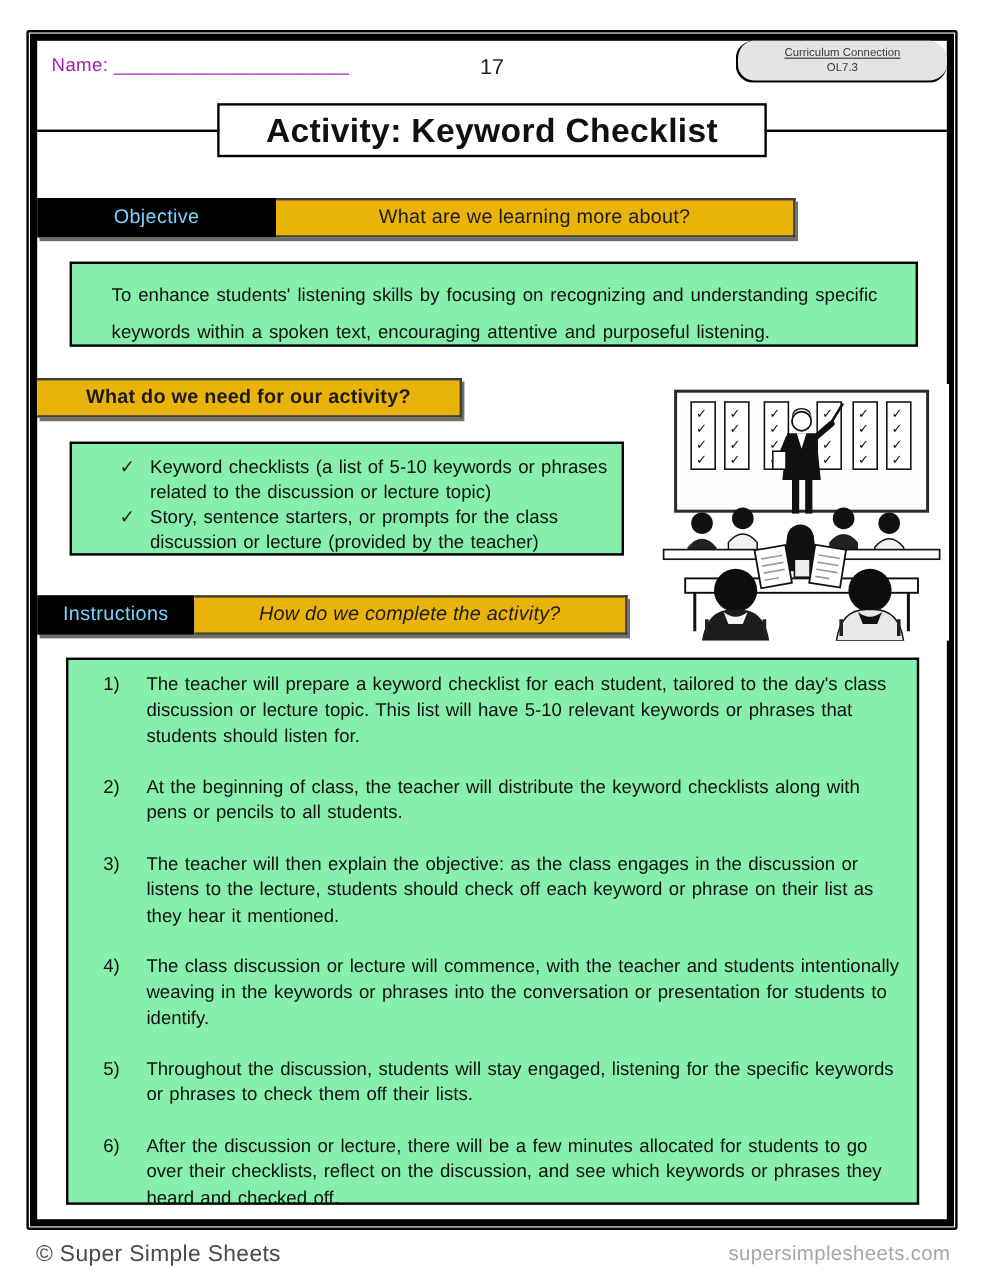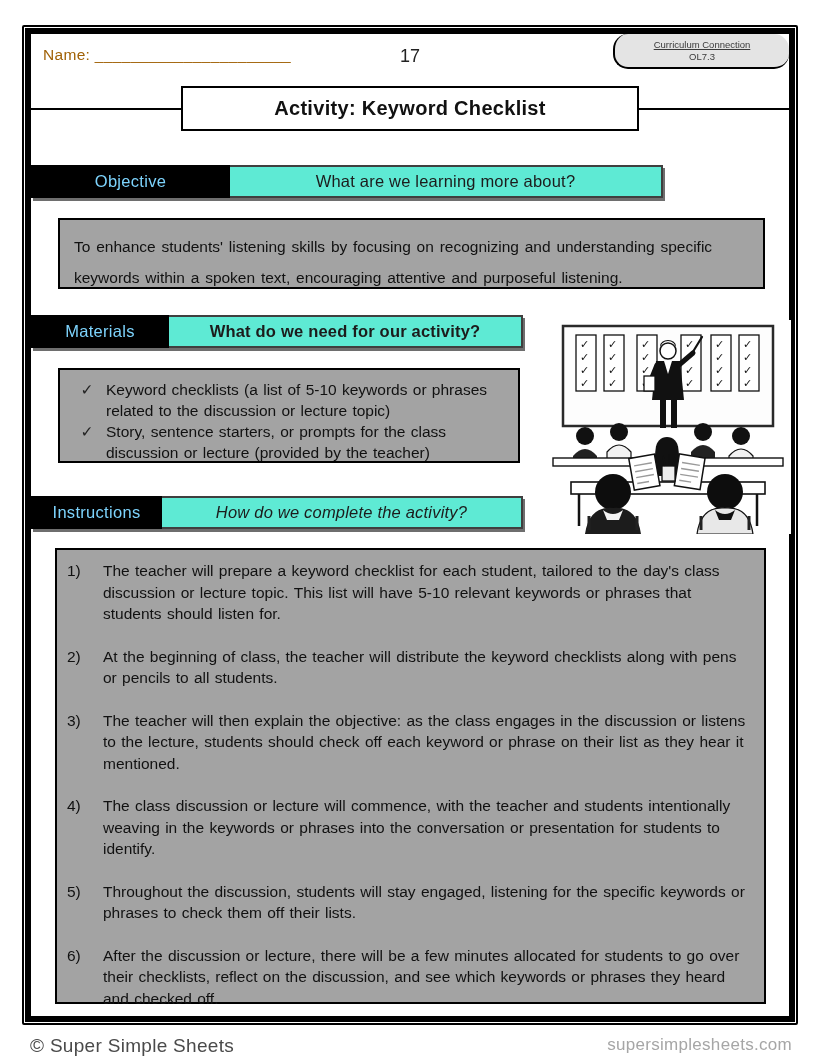--- a/index.html
+++ b/index.html
@@ -16,49 +16,49 @@
     position: absolute; left: 22px; top: 25px; width: 776px; height: 1000px;
     border: 2px solid #000; padding: 1px; background: #fff;
     border-radius: 2px;
   }
   .frame-inner {
     width: 100%; height: 100%;
     border: 6px solid #000; background: #fff;
     position: relative;
   }
   
-  .name-row { position: absolute; left: 12px; top: 12px; font-size: 15.5px; color: #a16207; letter-spacing: .3px; }
+  .name-row { position: absolute; left: 12px; top: 12px; font-size: 15.5px; color: #a21caf; letter-spacing: .3px; }
   .page-num { position: absolute; left: 0; right: 0; top: 12px; text-align: center; font-size: 18px; color: #222; }
   .curriculum-box {
     position: absolute; top: 0; right: 0; width: 176px; height: 35px;
     background: #e4e4e4; border-left: 2px solid #000; border-bottom: 2px solid #000;
     display: flex; flex-direction: column; align-items: center; justify-content: center;
     font-size: 9.5px; color: #3a3a3a; line-height: 12px; border-radius: 15px;
   }
   .curriculum-box .cc-title { text-decoration: underline; }
   .header-rule { position: absolute; left: 0; right: 0; top: 74px; height: 0; border-top: 2px solid #000; }
   .title-box {
     position: absolute; top: 52px; left: 50%; transform: translateX(-50%);
     width: 458px; height: 45px; background: #fff; border: 2px solid #000;
     display: flex; align-items: center; justify-content: center;
-    font-size: 20px; font-weight: bold; letter-spacing: .3px; z-index: 2;
+    font-size: 28px; font-weight: bold; letter-spacing: .3px; z-index: 2;
   }
   
   .section-header { position: absolute; left: 0; height: 33px; display: flex; box-shadow: 2px 3px 0 0 #6e6e6e; }
   .sh-label {
     background: #000; color: #7dd3fc; display: flex; align-items: center; justify-content: center;
     font-size: 16.5px; letter-spacing: .3px;
   }
   .sh-question {
-    background: #5eead4; border: 2px solid #3f3f3f; border-left: none;
+    background: #eab308; border: 2px solid #3f3f3f; border-left: none;
     display: flex; align-items: center; justify-content: center;
     font-size: 16.5px; color: #1c1c1c; letter-spacing: .2px;
   }
   
-  .text-box { position: absolute; background: #a3a3a3; border: 2px solid #000; }
+  .text-box { position: absolute; background: #86efac; border: 2px solid #000; padding-left: 19px; }
   .objective-body {
     padding: 11px 14px; font-size: 15.5px; line-height: 31px; color: #111;
     word-spacing: 1.5px;
   }
   .check-list { padding: 9px 10px 6px 8px; font-size: 15.5px; line-height: 21px; word-spacing: 1px; }
   .check-item { display: flex; }
   .check-glyph { width: 38px; text-align: center; flex: 0 0 38px; color: #222; }
   .steps { padding: 10px 14px 0 10px; font-size: 15.5px; line-height: 21.5px; word-spacing: 1px; }
   .step { display: flex; margin-bottom: 21px; }
   .step-num { flex: 0 0 36px; }
@@ -90,21 +90,20 @@
 
     <div class="section-header" style="top:131px;">
       <div class="sh-label" style="width:199px;">Objective</div>
       <div class="sh-question" style="width:433px;">What are we learning more about?</div>
     </div>
     <div class="text-box" style="left:27px; top:184px; width:707px; height:71px;">
       <div class="objective-body">To enhance students' listening skills by focusing on recognizing and understanding specific keywords within a spoken text, encouraging attentive and purposeful listening.</div>
     </div>
 
     <div class="section-header" style="top:281px;">
-      <div class="sh-label" style="width:138px;">Materials</div>
       <div class="sh-question" style="width:354px;font-weight:bold;">What do we need for our activity?</div>
     </div>
     <div class="text-box" style="left:27px; top:334px; width:462px; height:95px;">
       <div class="check-list">
         <div class="check-item">
           <span class="check-glyph">✓</span>
           <span>Keyword checklists (a list of 5-10 keywords or phrases related to the discussion or lecture topic)</span>
         </div>
         <div class="check-item">
           <span class="check-glyph">✓</span>

